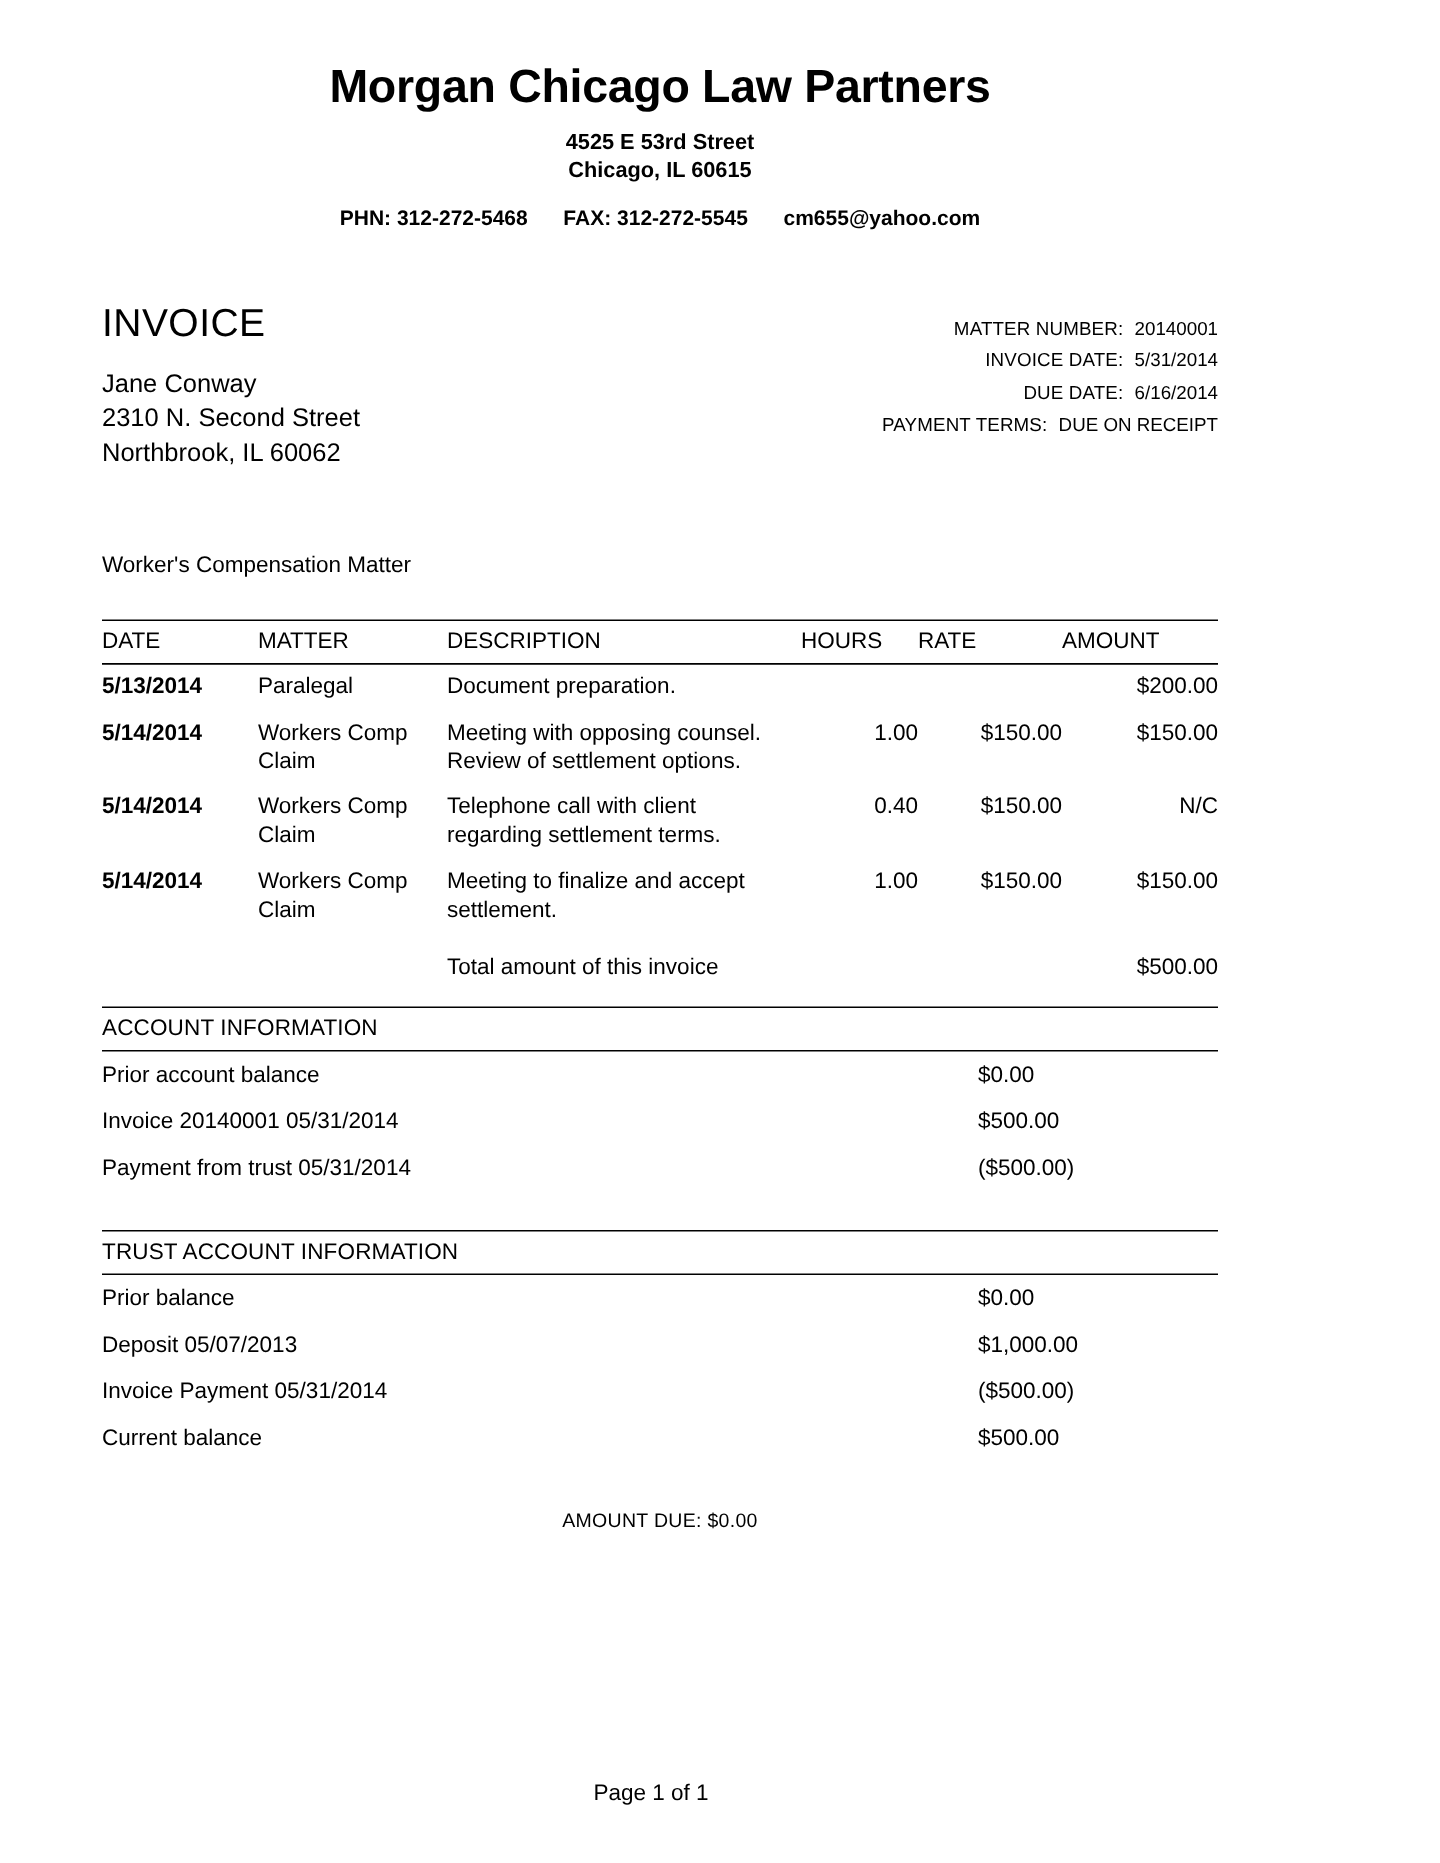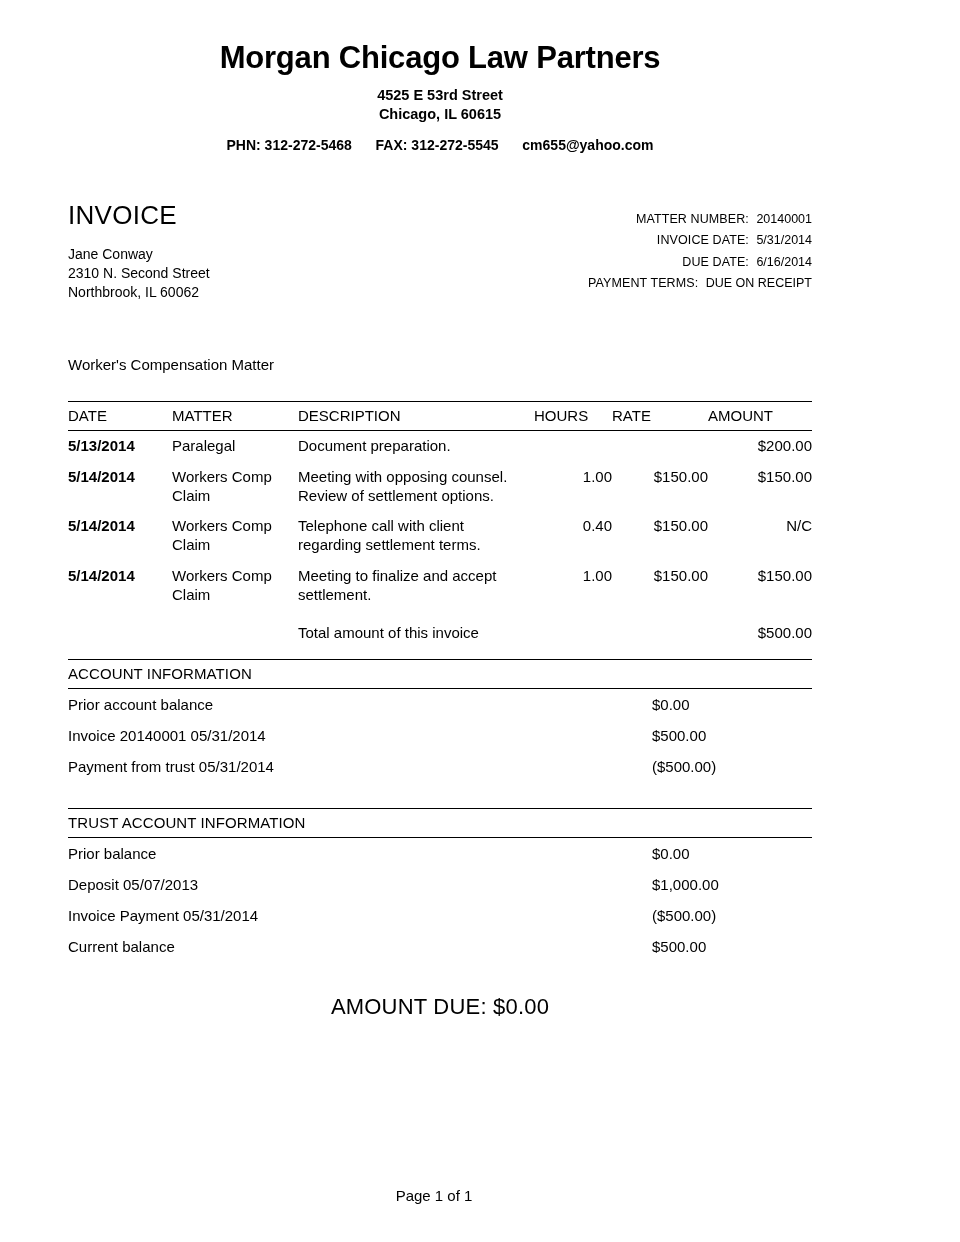--- a/index.html
+++ b/index.html
@@ -63,21 +63,21 @@
   .inv-left {
     max-width: 420px;
   }
   .inv-title {
     font-size: 26px;
     line-height: 1.1;
     letter-spacing: 0.3px;
   }
   .bill-to {
     margin-top: 16px;
-    font-size: 14px;
+    font-size: 17px;
     line-height: 1.35;
   }
   .inv-meta {
     text-align: right;
     font-size: 12.5px;
     line-height: 1.72;
     padding-top: 8px;
     white-space: nowrap;
   }
   .inv-meta .lbl {
@@ -149,21 +149,21 @@
   .section.second {
     margin-top: 4px;
   }
   .sec-gap {
     height: 22px;
   }
 
   
   .amount-due {
     text-align: center;
-    font-size: 22px;
+    font-size: 13px;
     margin-top: 32px;
     letter-spacing: 0.2px;
   }
 
   
   .footer {
     position: absolute;
     left: 0;
     right: 12px;
     bottom: 38px;

